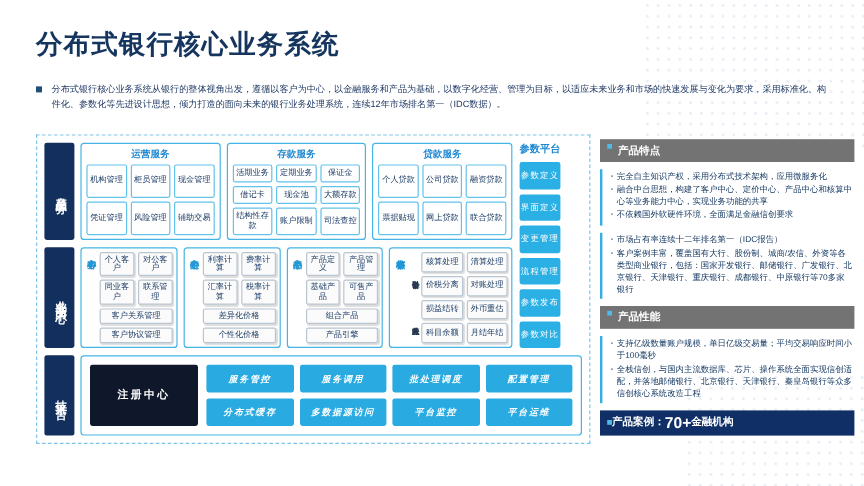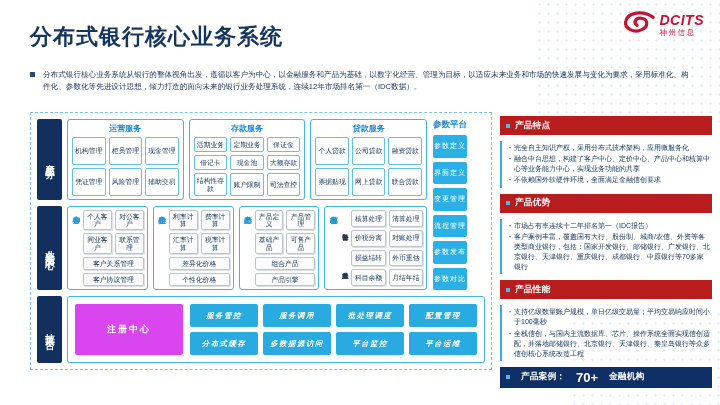--- a/index.html
+++ b/index.html
@@ -42,55 +42,44 @@
   .center{flex:1;border:1px solid #46B5E5;border-radius:3px;background:#fff;padding:3px;display:flex;gap:2px;align-items:stretch;box-sizing:border-box;}
   .center.wide{flex:1.3;}
   .center-label{color:#2196D3;font-weight:bold;font-size:7.5px;display:flex;align-items:center;writing-mode:vertical-rl;text-orientation:upright;flex:none;}
   .center-grid{flex:1;display:grid;grid-template-columns:1fr 1fr;gap:3px;}
   .citem{border:1px solid #B9C6D2;background:#FBFBFB;box-shadow:1px 1px 1px rgba(0,0,0,.14);color:#1A3A64;font-size:6.8px;display:flex;align-items:center;justify-content:center;text-align:center;border-radius:2px;line-height:1.1;}
   .span2{grid-column:1 / span 2;}
   .sublabels{display:flex;flex-direction:column;justify-content:space-around;flex:none;}
   .sublabel{writing-mode:vertical-rl;text-orientation:upright;font-size:6.2px;color:#22364d;font-weight:bold;}
 
   .tech{flex:1;border:1px solid #46B5E5;border-radius:3px;display:flex;gap:7px;padding:7px;align-items:stretch;box-sizing:border-box;background:#fff;}
-  .registry{width:108px;background:#d946ef;color:#fff;font-weight:bold;font-size:9px;display:flex;align-items:center;justify-content:center;letter-spacing:2px;border-radius:2px;flex:none;}
+  .registry{width:90px;background:#0f172a;color:#fff;font-weight:bold;font-size:9px;display:flex;align-items:center;justify-content:center;letter-spacing:2px;border-radius:2px;flex:none;}
   .tech-cols{flex:1;display:grid;grid-template-columns:repeat(4,1fr);grid-template-rows:1fr 1fr;gap:5px;font-style:italic;}
   .titem{background:#29ABE2;color:#fff;font-size:7.4px;font-weight:bold;letter-spacing:1.5px;display:flex;align-items:center;justify-content:center;border-radius:2px;text-align:center;}
 
   .rpanel{position:absolute;left:500px;top:116px;width:212px;display:flex;flex-direction:column;gap:6px;}
-  .sec-header{background:#b91c1c;color:#fff;font-size:8.8px;font-weight:bold;display:flex;align-items:center;gap:5px;padding:3.5px 6px;}
+  .sec-header{background:#737373;color:#fff;font-size:8.8px;font-weight:bold;display:flex;align-items:flex-start;gap:5px;padding:3.5px 6px;}
   .sq{width:4px;height:4px;background:#4FB9E8;flex:none;}
   .sec-body{border-left:2px solid #35AEE2;padding:2px 2px 2px 6px;display:flex;flex-direction:column;gap:1px;}
   .bullet{font-size:7px;color:#173A63;line-height:1.45;position:relative;padding-left:6px;}
   .bullet::before{content:"·";position:absolute;left:1px;top:0;font-weight:bold;}
-  .case-bar{background:#0F2F66;color:#fff;display:flex;align-items:center;gap:11px;padding:3px 6px;text-align:center;}
+  .case-bar{background:#0F2F66;color:#fff;display:flex;align-items:center;gap:0;padding:3px 6px;text-align:center;}
   .case-label{font-size:8.8px;font-weight:bold;}
   .case-value{font-size:13px;font-weight:bold;}
   .case-suffix{font-size:8.8px;font-weight:bold;}
 </style>
 </head>
 <body>
 
 <div class="slide">
   <div class="dots tr"></div>
   <div class="dots br"></div>
 
   <div class="page-title">分布式银行核心业务系统</div>
 
-  <div class="logo">
-    <span>
-      <svg width="34" height="26" viewBox="0 0 36 26">
-        <path d="M33 7 C22 -1 6 2 4 11 C2 19 13 24 21 20 C28 17 28 9 20.5 8 C14.5 7 11.5 12.5 16 15.5" stroke="#C41431" fill="none" stroke-width="3.4" stroke-linecap="round"></path>
-      </svg>
-    </span>
-    <span class="logo-text">
-      <span class="brand">DCITS</span>
-      <span class="sub">神州信息</span>
-    </span>
-  </div>
 
   <div class="intro">
     <span class="intro-bullet"></span>
     <span class="intro-text">分布式银行核心业务系统从银行的整体视角出发，遵循以客户为中心，以金融服务和产品为基础，以数字化经营、管理为目标，以适应未来业务和市场的快速发展与变化为要求，采用标准化、构件化、参数化等先进设计思想，倾力打造的面向未来的银行业务处理系统，连续12年市场排名第一（IDC数据）。</span>
   </div>
 
   <div class="main">
 
     <div class="band1">
       <div class="vlabel">
@@ -226,24 +215,20 @@
     <div class="sec-header">
       <span class="sq"></span>
       <span>产品特点</span>
     </div>
     <div class="sec-body">
       <div class="bullet">完全自主知识产权，采用分布式技术架构，应用微服务化</div>
       <div class="bullet">融合中台思想，构建了客户中心、定价中心、产品中心和核算中心等业务能力中心，实现业务功能的共享</div>
       <div class="bullet">不依赖国外软硬件环境，全面满足金融信创要求</div>
     </div>
 
-    <div class="sec-header">
-      <span class="sq"></span>
-      <span>产品优势</span>
-    </div>
     <div class="sec-body">
       <div class="bullet">市场占有率连续十二年排名第一（IDC报告）</div>
       <div class="bullet">客户案例丰富，覆盖国有大行、股份制、城商/农信、外资等各类型商业银行，包括：国家开发银行、邮储银行、广发银行、北京银行、天津银行、重庆银行、成都银行、中原银行等70多家银行</div>
     </div>
 
     <div class="sec-header">
       <span class="sq"></span>
       <span>产品性能</span>
     </div>
     <div class="sec-body">

